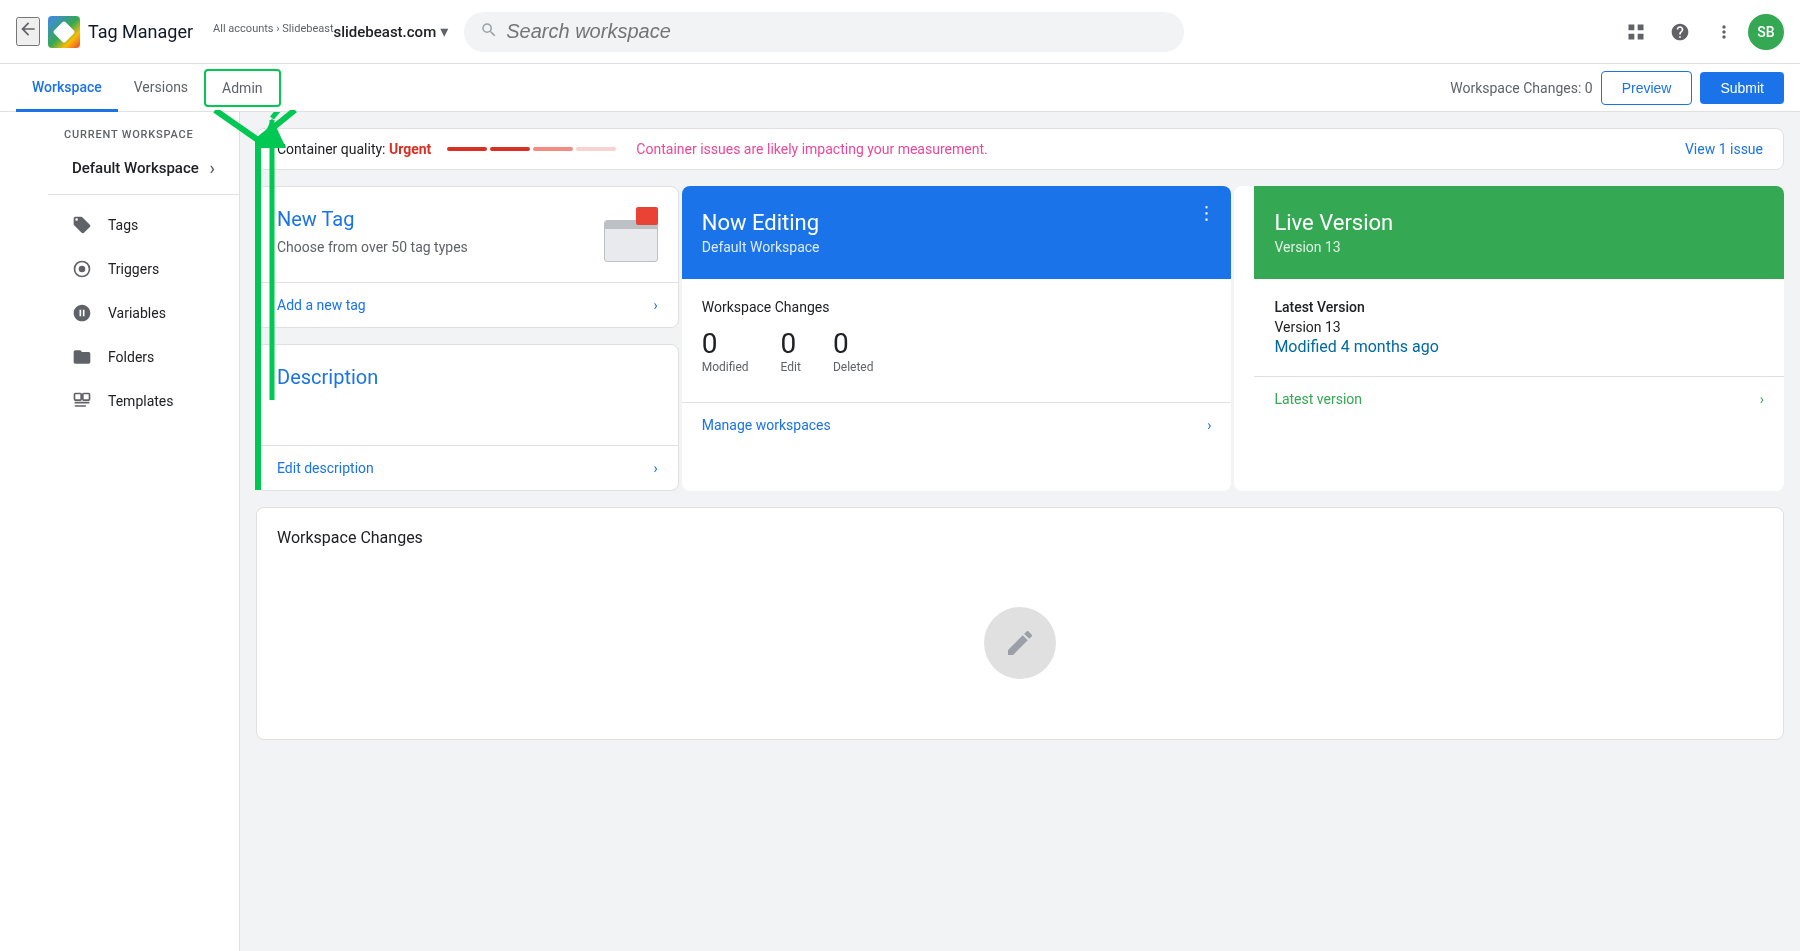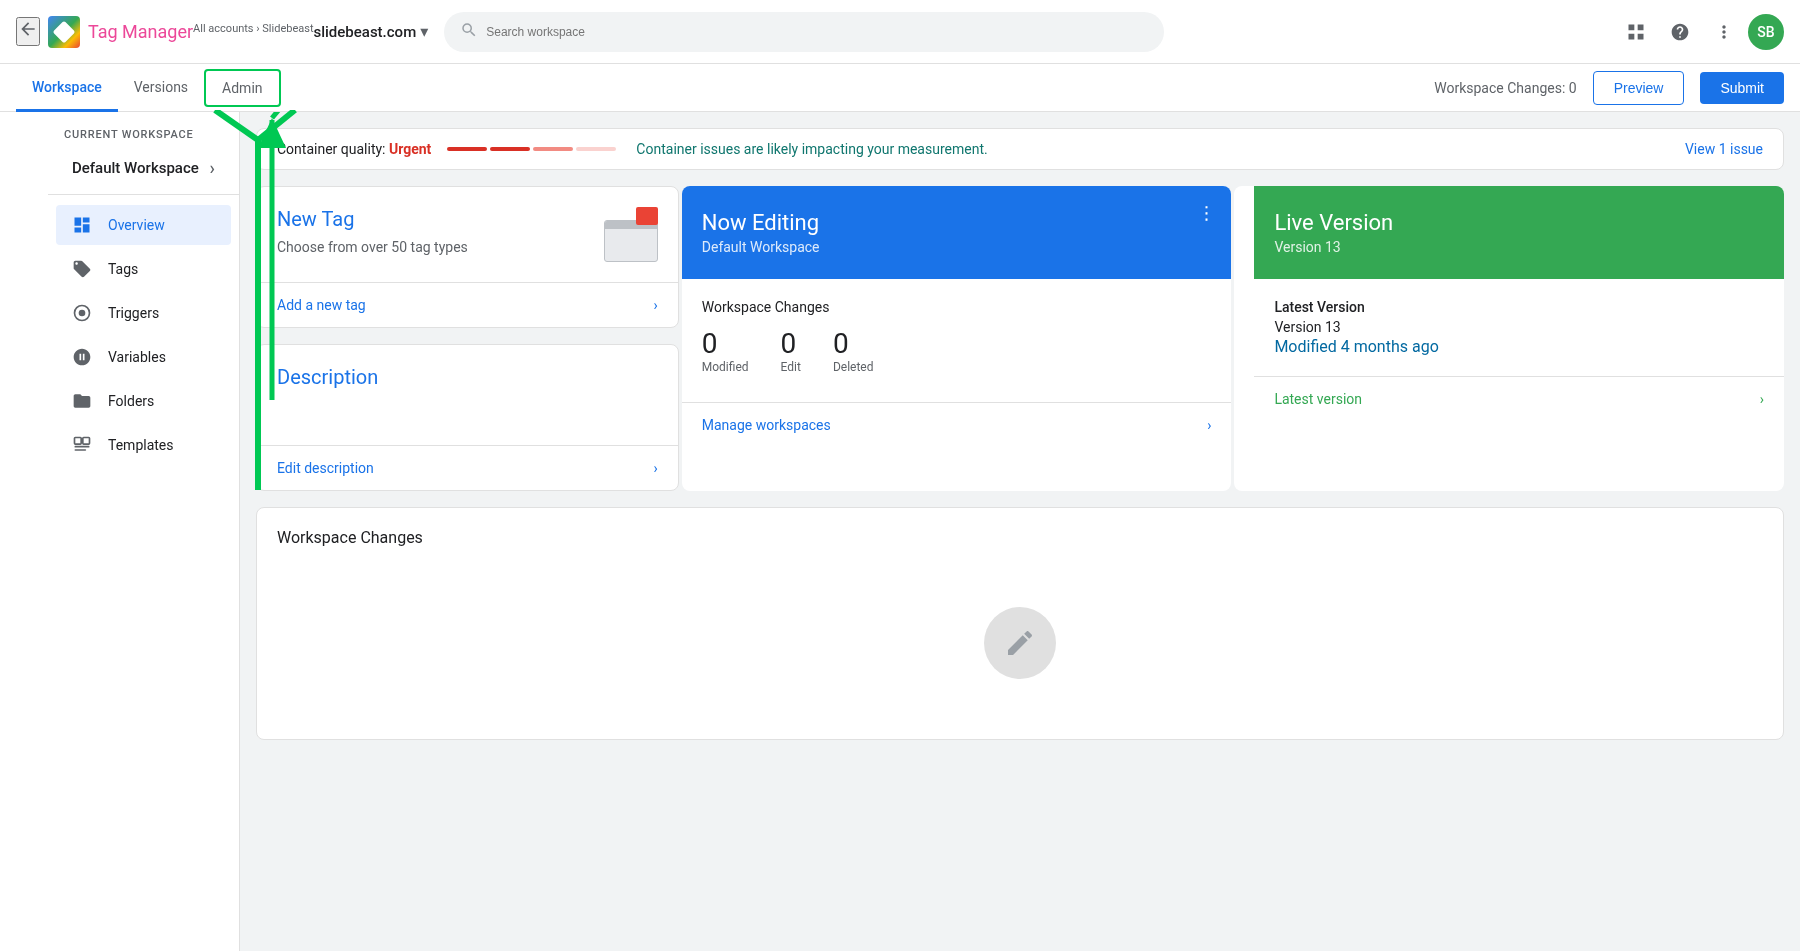--- a/index.html
+++ b/index.html
@@ -13,47 +13,47 @@
     }
     .back-btn { color: #5f6368; font-size: 20px; cursor: pointer; margin-right: 8px; }
     .logo-icon {
       width: 32px; height: 32px; margin-right: 8px;
       background: linear-gradient(135deg, #4285f4 0%, #34a853 50%, #fbbc05 75%, #ea4335 100%);
       border-radius: 4px; display: flex; align-items: center; justify-content: center;
     }
     .logo-diamond {
       width: 16px; height: 16px; background: #fff; transform: rotate(45deg); border-radius: 2px;
     }
-    .app-title { font-size: 18px; font-weight: 400; color: #ec4899; margin-right: 0; }
+    .app-title { font-size: 18px; font-weight: 400; color: #0f172a; margin-right: 20px; }
     .account-info { display: flex; margin-right: 16px; }
     .account-path { font-size: 11px; color: #5f6368; }
     .account-name { font-size: 15px; font-weight: 500; color: #202124; display: flex; align-items: center; gap: 4px; cursor: pointer; }
     .dropdown-arrow { font-size: 16px; color: #5f6368; }
     .search-bar {
       flex: 1; max-width: 720px; height: 40px; border: none; background: #f1f3f4;
       border-radius: 24px; display: flex; align-items: center; padding: 0 16px; gap: 8px; cursor: text;
     }
     .search-icon { color: #9aa0a6; font-size: 18px; }
-    .search-input { border: none; background: transparent; font-size: 12px; color: #b91c1c; outline: none; flex: 1; }
+    .search-input { border: none; background: transparent; font-size: 20px; color: #b91c1c; outline: none; flex: 1; font-style: italic; }
     .header-actions { display: flex; align-items: center; gap: 4px; margin-left: auto; }
     .icon-btn { width: 40px; height: 40px; border-radius: 50%; display: flex; align-items: center; justify-content: center; cursor: pointer; color: #5f6368; font-size: 20px; }
     .avatar { width: 36px; height: 36px; border-radius: 50%; background: #34a853; display: flex; align-items: center; justify-content: center; color: #fff; font-size: 14px; font-weight: 500; cursor: pointer; }
 
     
     .nav-tabs {
       display: flex; align-items: center; background: #fff; border-bottom: 1px solid #e0e0e0;
       padding: 0 16px; height: 48px; position: relative;
     }
     .nav-tab {
       padding: 0 16px; height: 48px; display: flex; align-items: center; cursor: pointer;
       font-size: 14px; color: #5f6368; border-bottom: 3px solid transparent; margin-bottom: -1px;
     }
     .nav-tab.active { color: #1a73e8; border-bottom-color: #1a73e8; font-weight: 500; }
     .nav-tab.highlighted { border: 2.5px solid #00c853; color: #5f6368; border-radius: 4px; margin: 4px 0; height: 40px; }
-    .nav-right { margin-left: auto; display: flex; align-items: center; gap: 16px; }
+    .nav-right { margin-left: auto; display: flex; align-items: center; gap: 8px; }
     .workspace-changes-label { font-size: 14px; color: #5f6368; }
     .preview-btn {
       padding: 8px 20px; border: 1px solid #1a73e8; border-radius: 4px; color: #1a73e8;
       background: #fff; font-size: 14px; cursor: pointer; font-weight: 500;
     }
     .submit-btn {
       padding: 8px 20px; border: none; border-radius: 4px; color: #fff;
       background: #1a73e8; font-size: 14px; cursor: pointer; font-weight: 500;
     }
 
@@ -86,21 +86,21 @@
 
     
     .alert-banner {
       background: #fff; border: 1px solid #e0e0e0; border-radius: 8px;
       padding: 12px 20px; display: flex; align-items: center; gap: 12px;
       margin-bottom: 16px;
     }
     .progress-bars { display: flex; gap: 3px; margin-left: 4px; }
     .progress-bar { height: 4px; width: 40px; border-radius: 2px; }
     .pb-red { background: #d93025; }
-    .alert-desc { font-size: 14px; color: #0f766e; margin-left: 8px; }
+    .alert-desc { font-size: 14px; color: #ec4899; margin-left: 8px; }
     .view-issue-btn { margin-left: auto; color: #1a73e8; font-size: 14px; cursor: pointer; white-space: nowrap; }
 
     
     .cards-row { display: grid; grid-template-columns: 1fr 1.3fr 1.3fr; gap: 3px; margin-bottom: 16px; }
 
     
     .card { background: #fff; border-radius: 8px; border: 1px solid #e0e0e0; overflow: hidden; }
     .new-tag-title { font-size: 20px; color: #1a73e8; font-weight: 400; margin-bottom: 8px; }
     .new-tag-desc { font-size: 14px; color: #5f6368; }
     .card-link {
@@ -212,28 +212,20 @@
 <div class="main-layout">
 
   <div class="sidebar">
     <div class="current-workspace-label">CURRENT WORKSPACE</div>
     <div class="workspace-selector">
       <span>Default Workspace</span>
       <span class="workspace-chevron">›</span>
     </div>
     <div class="sidebar-divider"></div>
 
-    <div class="sidebar-item active">
-      <span class="item-icon">
-        <svg width="20" height="20" viewBox="0 0 24 24" fill="#1a73e8">
-            <path d="M3 13h8V3H3v10zm0 8h8v-6H3v6zm10 0h8V11h-8v10zm0-18v6h8V3h-8z"></path>
-          </svg>
-      </span>
-      <span>Overview</span>
-    </div>
 
     <div class="sidebar-item">
       <span class="item-icon">
         <svg width="20" height="20" viewBox="0 0 24 24" fill="#5f6368">
             <path d="M21.41 11.58l-9-9C12.05 2.22 11.55 2 11 2H4c-1.1 0-2 .9-2 2v7c0 .55.22 1.05.59 1.42l9 9c.36.36.86.58 1.41.58.55 0 1.05-.22 1.41-.59l7-7c.37-.36.59-.86.59-1.41 0-.55-.23-1.06-.59-1.42zM5.5 7C4.67 7 4 6.33 4 5.5S4.67 4 5.5 4 7 4.67 7 5.5 6.33 7 5.5 7z"></path>
           </svg>
       </span>
       <span>Tags</span>
     </div>
 

